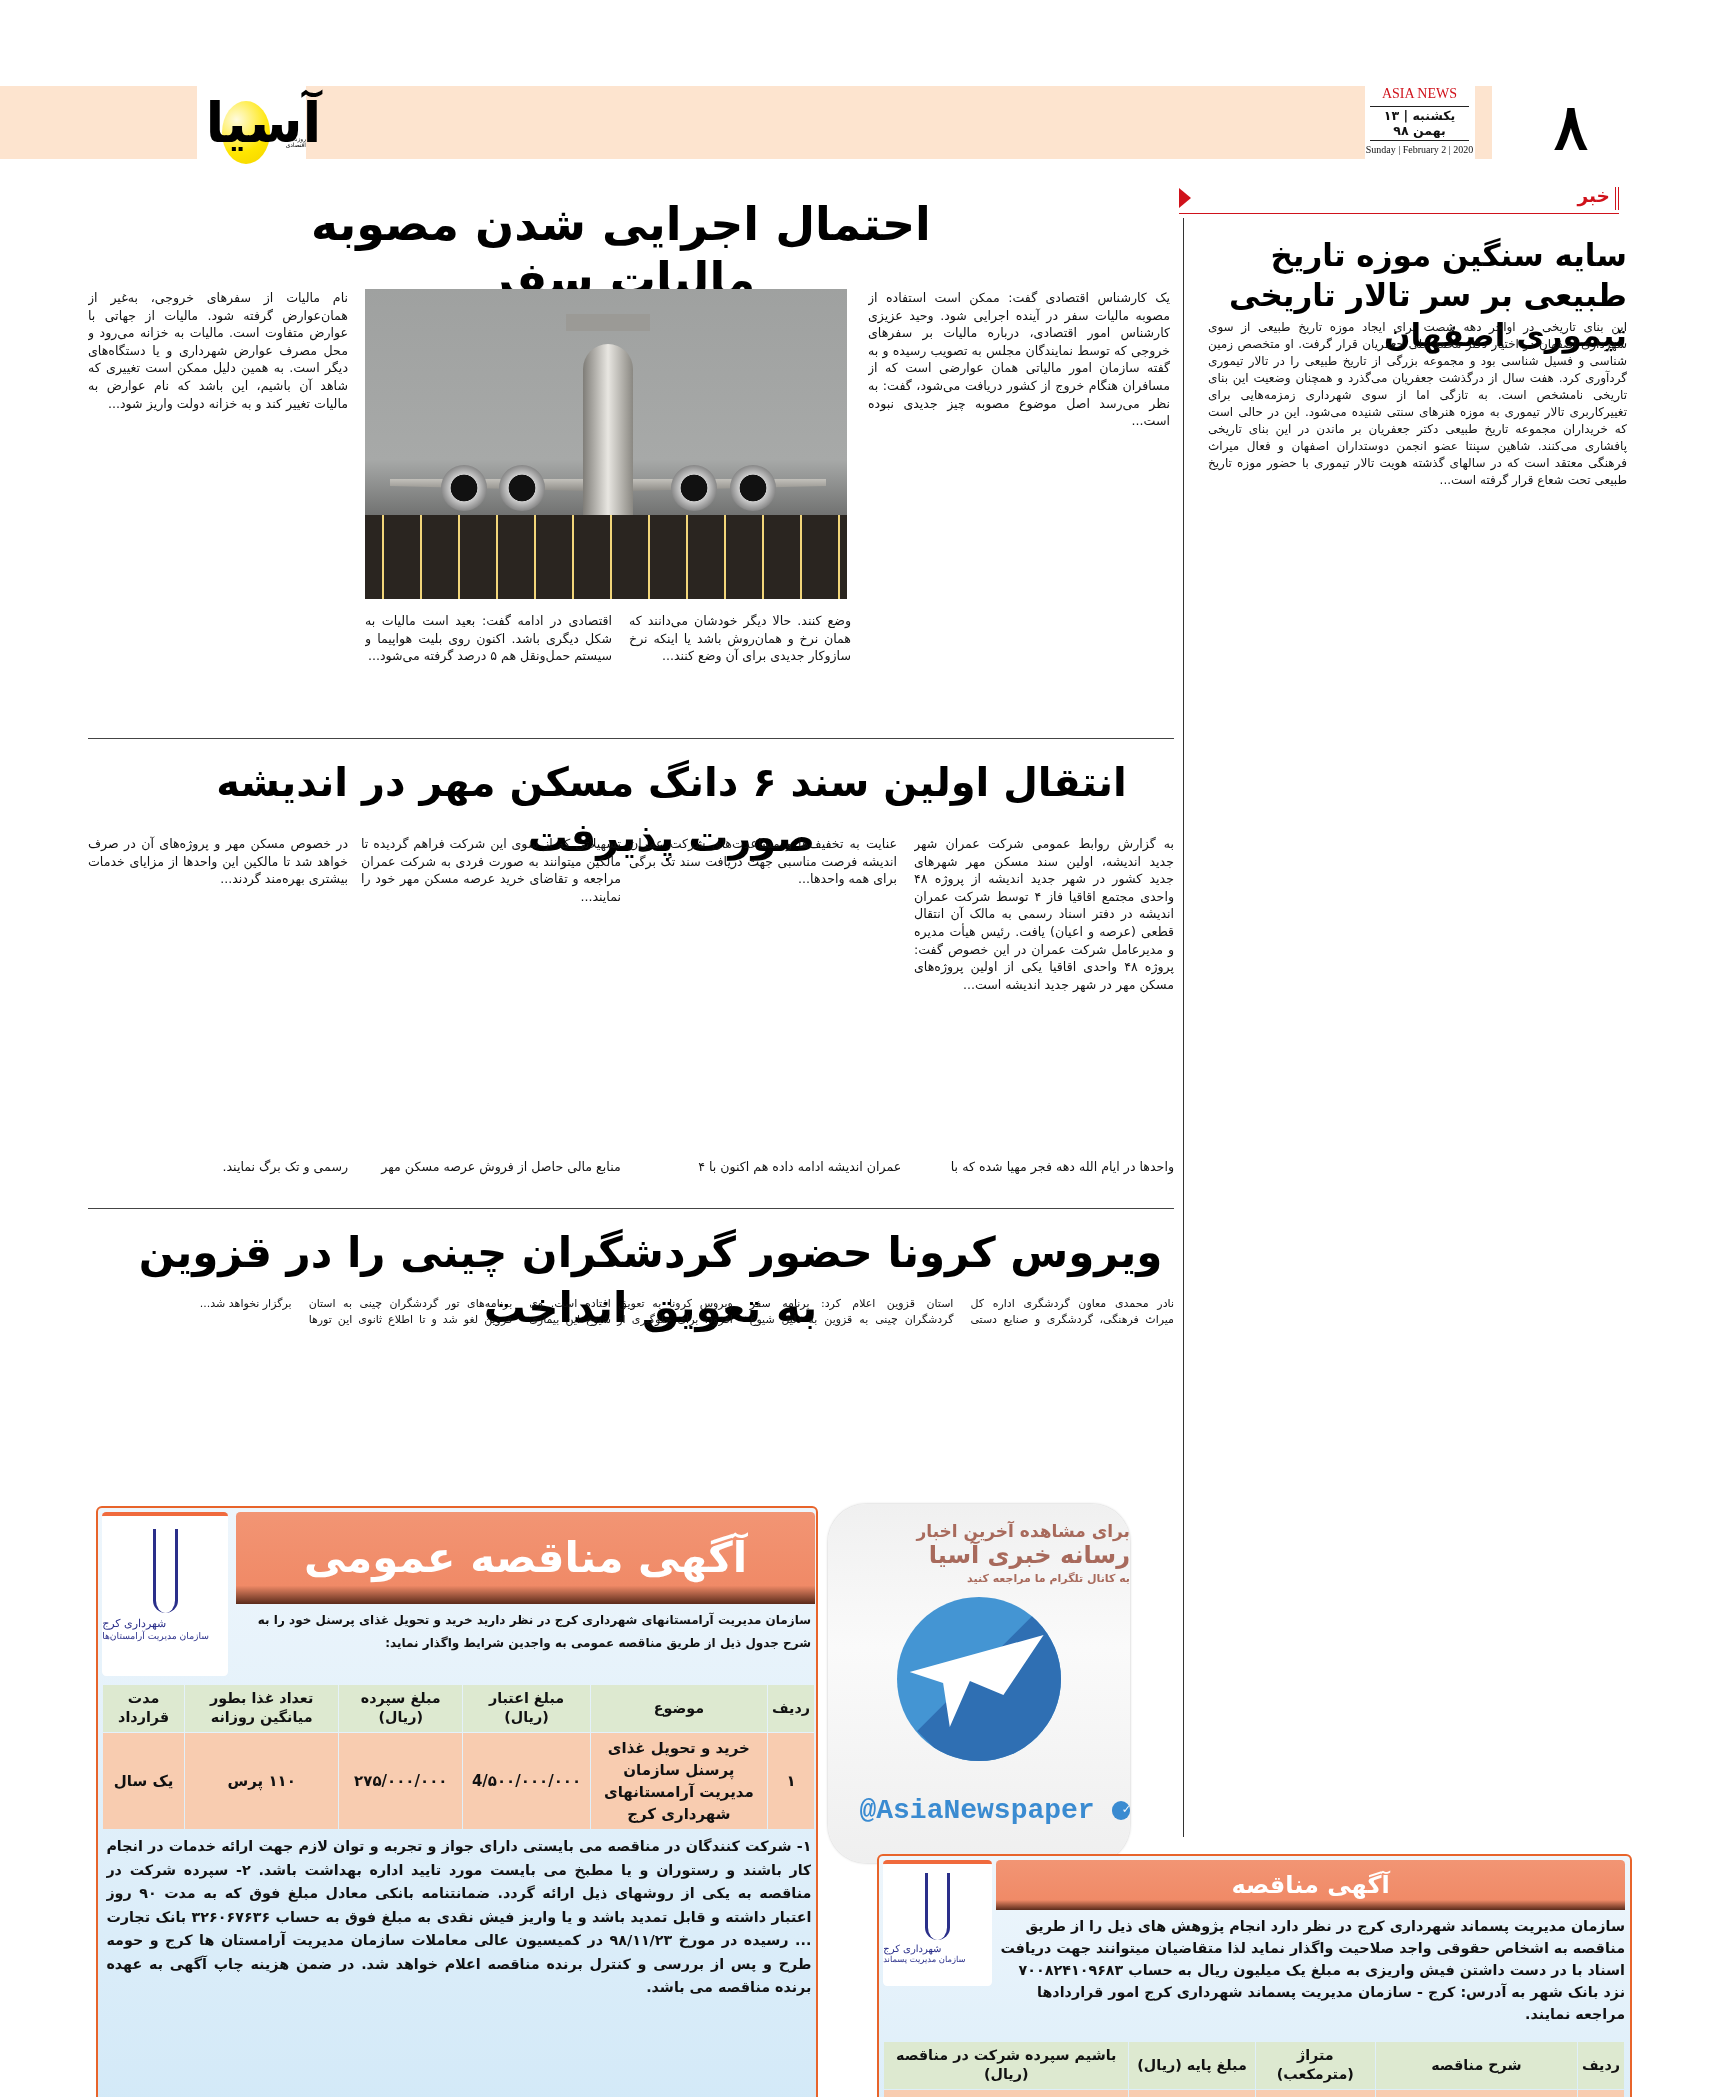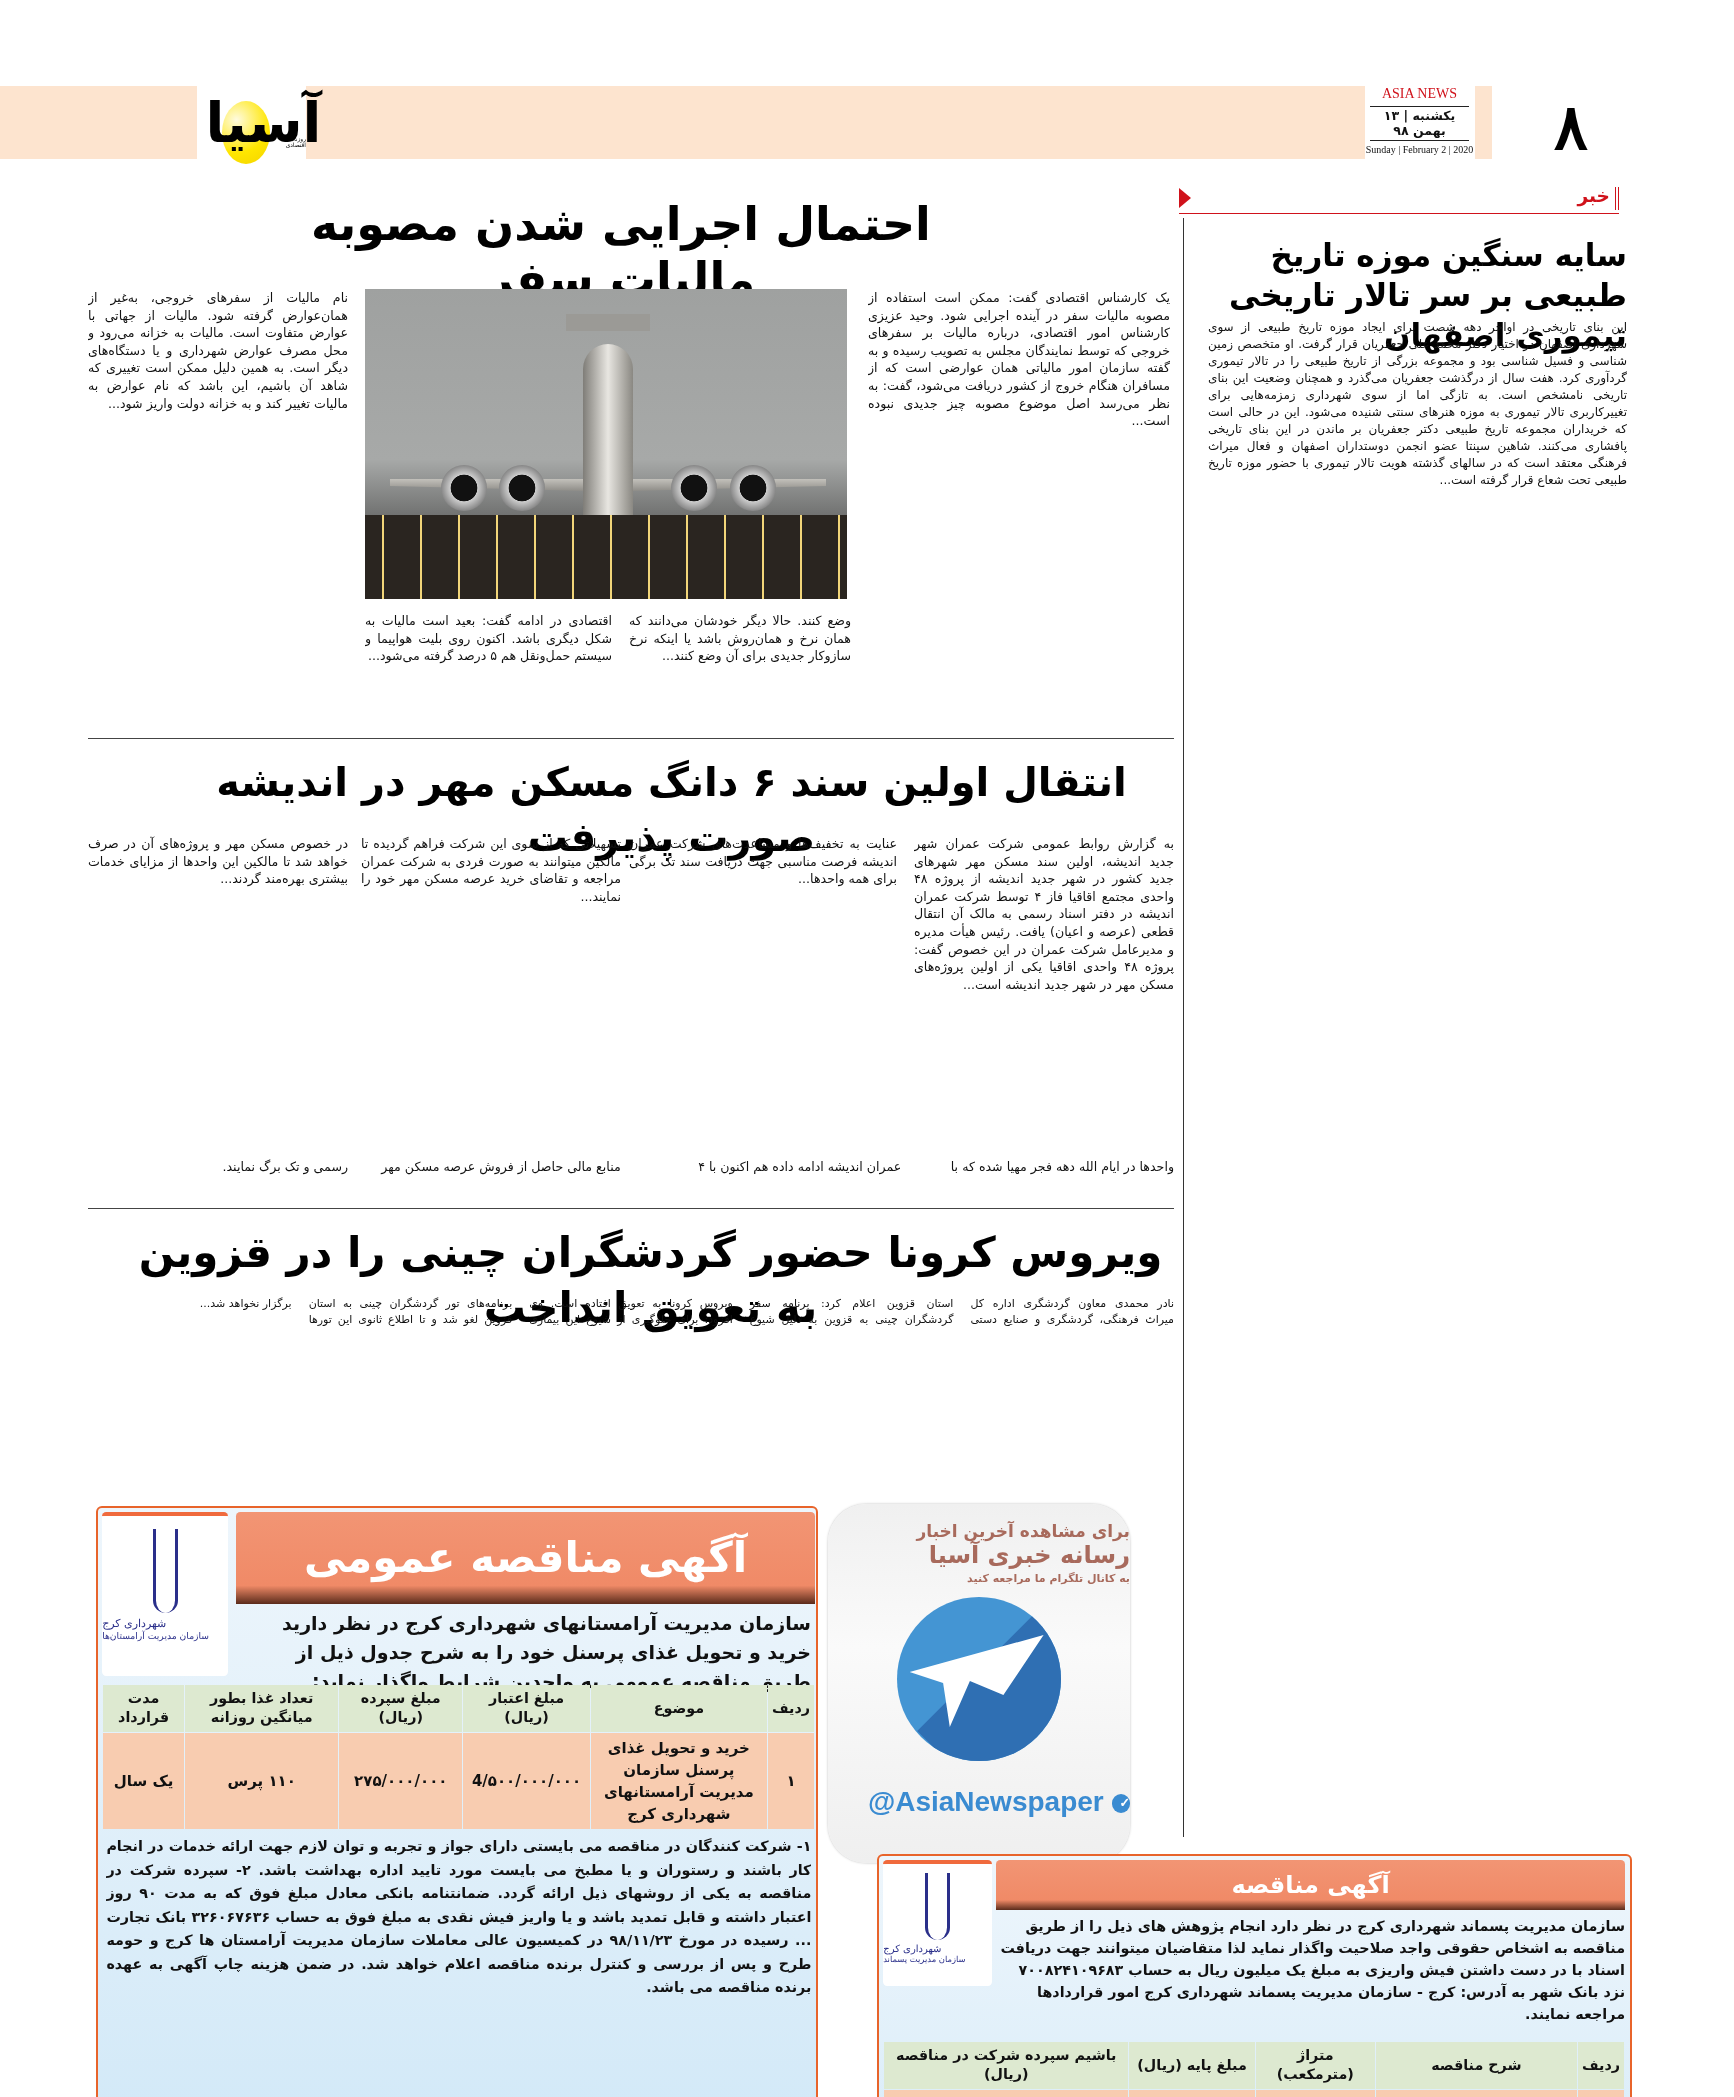--- a/index.html
+++ b/index.html
@@ -32,34 +32,34 @@
   .photo .runway{position:absolute;left:0;right:0;bottom:0;height:84px;background:repeating-linear-gradient(90deg,#2a2520 0 17px,#f2d67a 17px 19.3px,#2a2520 19.3px 38px)}
   .plane-body{position:absolute;left:218px;top:55px;width:50px;height:218px;border-radius:25px 25px 17px 17px;background:linear-gradient(90deg,#7f7d78,#e8e6e1,#8a8882)}
   .plane-wing{position:absolute;left:25px;top:185px;width:436px;height:17px;background:linear-gradient(#d8d6d0,#8f8d88);clip-path:polygon(0 30%,100% 30%,100% 70%,55% 100%,45% 100%,0 70%)}
   .engine{position:absolute;top:176px;width:46px;height:46px;border-radius:50%;background:radial-gradient(circle,#111 40%,#ccc 42%,#888 70%)}
   .tail{position:absolute;left:201px;top:25px;width:84px;height:17px;background:#9b9a96}
   
   .ad{position:absolute;border:2.5px solid #e8642b;border-radius:5.9px;background:linear-gradient(#eef6fc,#c8e4f6)}
   .ad-logo{position:absolute;background:#fff;border-radius:4.2px;border-top:4.2px solid #f06a3d;text-align:left;color:#2a2f8a;font-family:"DejaVu Serif",serif}
   .ad-logo .emblem{margin:12.6px auto 0;width:25px;height:126px;border-left:3.4px solid #2a2f8a;border-right:3.4px solid #2a2f8a;border-radius:0 0 17px 17px}
   .ad-title{position:absolute;background:linear-gradient(#f29574,#f08a67 80%,#5a2b1b);border-radius:4.2px 4.2px 0 0;color:#fff;font-weight:bold;text-align:center}
-  .ad-intro{position:absolute;font-weight:bold;font-size:19px;line-height:29px;text-align:right;color:#111}
+  .ad-intro{position:absolute;font-weight:bold;font-size:12px;line-height:23px;text-align:right;color:#111}
   table.tender{position:absolute;border-collapse:separate;border-spacing:1.7px;font-weight:bold;text-align:center;color:#111}
   table.tender th{background:#dde9d0;font-size:14.3px;padding:4.2px;line-height:19.3px}
   table.tender td{background:#f8ccb0;font-size:15px;padding:4.2px;line-height:22px}
   .ad-terms{position:absolute;font-weight:bold;font-size:14.3px;line-height:23.5px;text-align:justify;color:#111}
   
   .tg{position:absolute;left:828px;top:1504px;width:302px;height:359px;border-radius:38px;background:linear-gradient(#f0f0f0,#fafafa 40%,#efefef);box-shadow:0 0 2.5px #bbb;text-align:right}
   .tg .l1{margin-top:17px;font-size:17px;font-weight:bold;color:#a86a5c}
   .tg .l2{font-size:24px;font-weight:bold;color:#a86a5c}
   .tg .l3{font-size:11px;font-weight:bold;color:#a86a5c;margin-top:2.5px}
   .tg .circle{margin:12.6px auto 0;width:164px;height:164px;border-radius:50%;background:#4495d3;position:relative;overflow:hidden}
   .tg .circle .shade{position:absolute;left:55px;top:50px;width:168px;height:168px;background:#2f6fb3;transform:rotate(45deg)}
   .tg .plane{position:absolute;left:12.6px;top:38px;width:134px;height:92px;background:#fff;clip-path:polygon(0 40%,100% 0,70% 65%,45% 50%,30% 100%,25% 52%)}
-  .tg .handle{direction:ltr;font-size:28px;font-weight:bold;color:#3a8bd1;margin-top:25px;font-family:Liberation Sans, sans-serif}
+  .tg .handle{direction:ltr;font-size:28px;font-weight:bold;color:#3a8bd1;margin-top:34px;font-family:Liberation Mono, monospace}
   .tg .check{display:inline-block;width:18.5px;height:18.5px;border-radius:50%;background:#3a8bd1;color:#fff;font-size:12.6px;line-height:18.5px;vertical-align:middle}
 </style>
 </head>
 <body>
 
 <div class="mast-band" style="left:0;width:197px"></div>
 <div class="mast-band" style="left:306px;width:1059px"></div>
 <div class="mast-band" style="left:1475px;width:17px"></div>
 
 <div class="logo">

